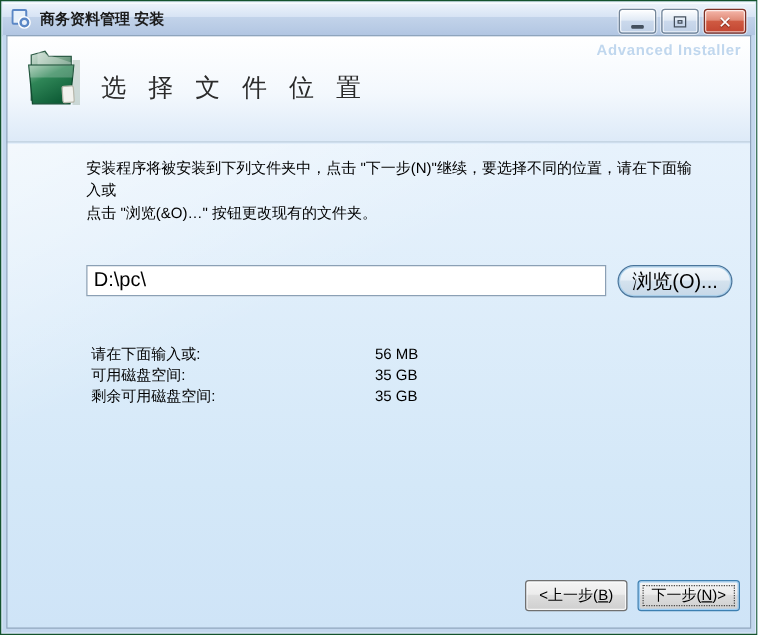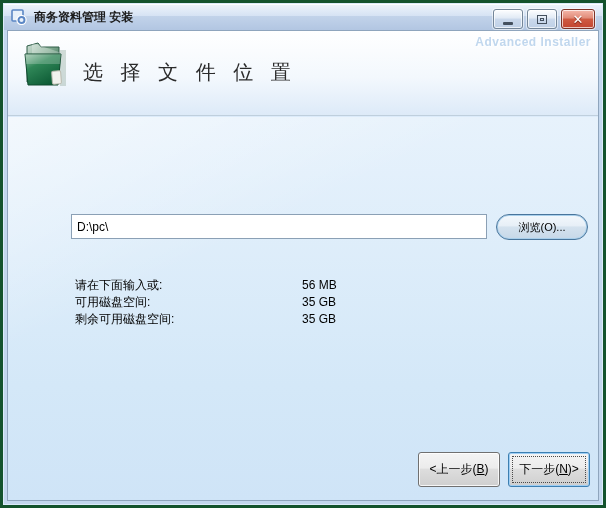--- a/index.html
+++ b/index.html
@@ -1,21 +1,21 @@
 <!DOCTYPE html>
 <html><head>
 <meta charset="utf-8">
 <style>
   * { margin:0; padding:0; box-sizing:border-box; }
   html,body { width:606px; height:508px; font-family:"Liberation Sans","DejaVu Sans",sans-serif; }
   body { background:#fff; }
 
   .window {
     position:relative; width:606px; height:508px;
-    border:3px solid #14532d;
+    border:1px solid #14532d;
     background:#dcebfa;
     overflow:hidden;
   }
   
   .frame-edge {
     position:absolute; left:1px; right:1px; top:27px; bottom:1px;
     border-left:3px solid #c3d7ee; border-right:3px solid #c3d7ee; border-bottom:3px solid #c3d7ee;
     pointer-events:none; z-index:50;
   }
   .frame-edge-inner {
@@ -78,40 +78,40 @@
 
   .instruction {
     position:absolute; left:64px; top:10px; width:486px;
     font-size:12px; color:#000; line-height:18px;
   }
 
   .path-row { position:absolute; left:64px; top:97px; right:22px; height:27px; }
   .path-input {
     position:absolute; left:0; top:0; width:416px; height:25px;
     border:1px solid #8ba0b5; background:#fff;
-    font-size:12px; color:#000; padding:0 5px;
+    font-size:16px; color:#000; padding:0 5px;
     font-family:"Liberation Sans","DejaVu Sans",sans-serif;
   }
   .browse-btn {
     position:absolute; left:425px; top:0; width:92px; height:26px;
     border:1px solid #49759c; border-radius:13px;
     background:linear-gradient(#f3f8fc, #e7eff7 45%, #d4e2ee 50%, #c7d8e8);
     box-shadow:inset 0 0 0 1px #a8cfeb;
-    font-size:11px; color:#000; cursor:default;
+    font-size:16px; color:#000; cursor:default;
     font-family:"Liberation Sans","DejaVu Sans",sans-serif;
   }
 
   .disk-block { position:absolute; left:68px; top:160px; width:340px; font-size:12px; color:#000; }
   .disk-row { display:flex; height:17px; line-height:17px; }
   .disk-label { width:227px; }
   .disk-value { }
 
   
   .footer-btn {
-    position:absolute; height:35px; width:82px;
+    position:absolute; height:25px; width:82px;
     border:1px solid #707070; border-radius:3px;
     background:linear-gradient(#f4f4f4, #ececec 45%, #dddddd 50%, #cfcfcf);
     box-shadow:inset 0 0 0 1px rgba(255,255,255,.8);
     font-size:12px; color:#000; cursor:default;
     display:flex; align-items:center; justify-content:center;
     font-family:"Liberation Sans","DejaVu Sans",sans-serif;
   }
   .btn-prev { right:99px; bottom:14px; }
   .btn-next { right:9px; bottom:14px;
     border-color:#3c7fb1;
@@ -168,20 +168,24 @@
       <path d="M5 16 L41 16 L38 47 L8 47 Z" fill="url(#gFront)" stroke="#104a2f" stroke-width="1"></path>
       <path d="M5 16 L41 16 L40 26 L6 26 Z" fill="#ffffff" opacity="0.22"></path>
       <rect x="32" y="33" width="9" height="13" rx="1.5" fill="#f2f2ee" stroke="#b9b9ad" stroke-width="1" transform="rotate(-4 36 39)"></rect>
     </svg>
     <div class="header-title">选 择 文 件 位 置</div>
     <div class="watermark">Advanced Installer</div>
   </div>
 
   <div class="body-area">
 
+    <div class="instruction">
+      <div>安装程序将被安装到下列文件夹中，点击 "下一步(N)"继续，要选择不同的位置，请在下面输入或</div>
+      <div>点击 "浏览(&amp;O)…" 按钮更改现有的文件夹。</div>
+    </div>
 
     <div class="path-row">
       <input class="path-input" type="text" value="D:\pc\" style="">
       <button class="browse-btn">浏览(O)...</button>
     </div>
 
     <div class="disk-block">
       <div class="disk-row">
         <span class="disk-label">请在下面输入或:</span>
         <span class="disk-value">56 MB</span>

